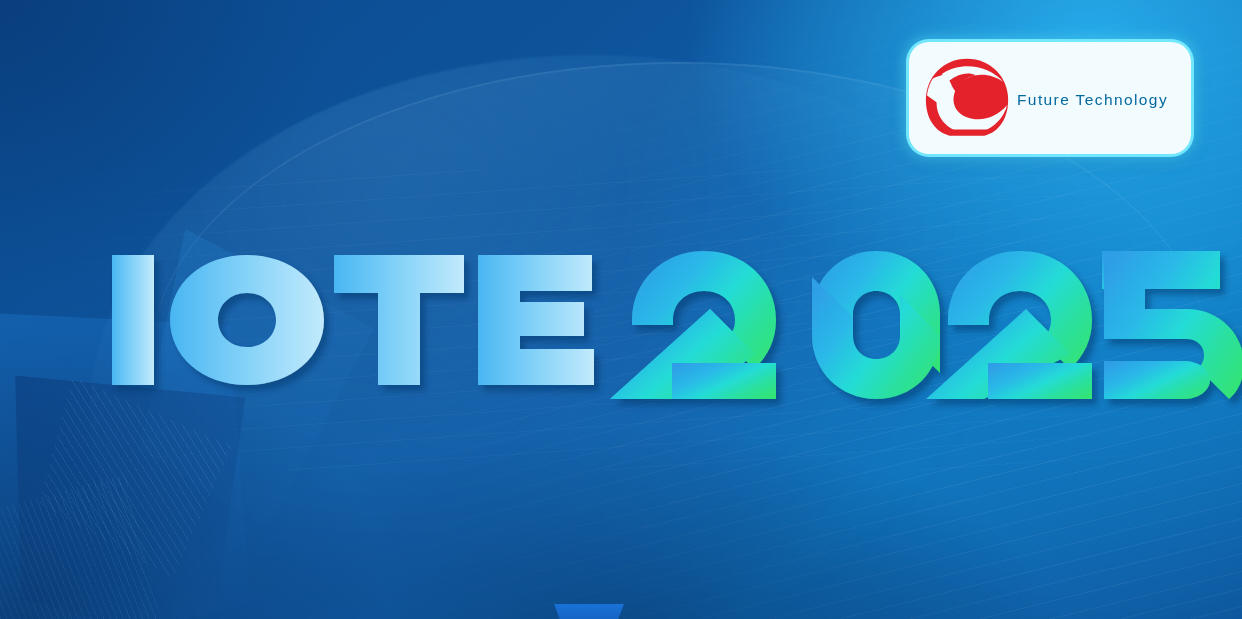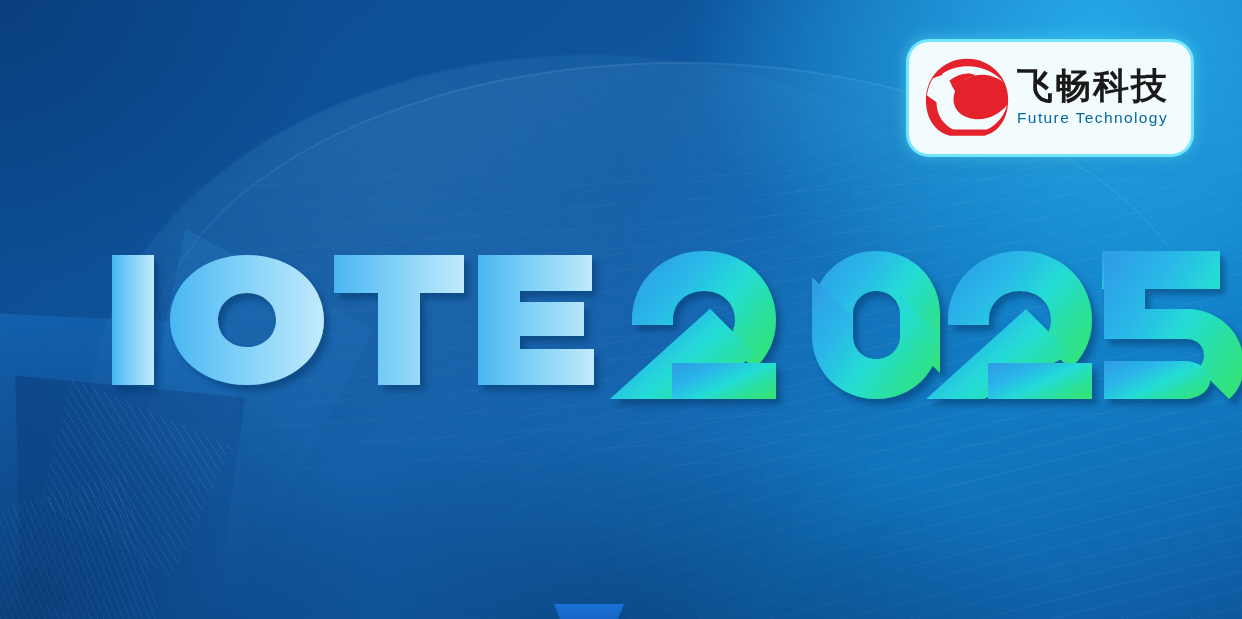--- a/index.html
+++ b/index.html
@@ -317,18 +317,17 @@
 
         <path d="M30 28 C 40 20 52 18 60 22 C 48 24 40 32 38 42 C 34 38 32 32 30 28 Z" fill="#e3222c"></path>
 
         <path d="M58 72 C 74 72 88 64 97 50 C 96 68 84 82 68 88 L 52 88 Z" fill="#f2fbfd" opacity="0"></path>
 
         <path d="M18 84 L 84 84 L 80 94 L 22 94 Z" fill="#e3222c"></path>
       </g>
     </svg>
 
     <div class="logo-text-col">
-      <div class="logo-cn">飞畅科技</div>
       <div class="logo-en">Future Technology</div>
     </div>
   </div>
 
 </div>
 
 </body></html>

